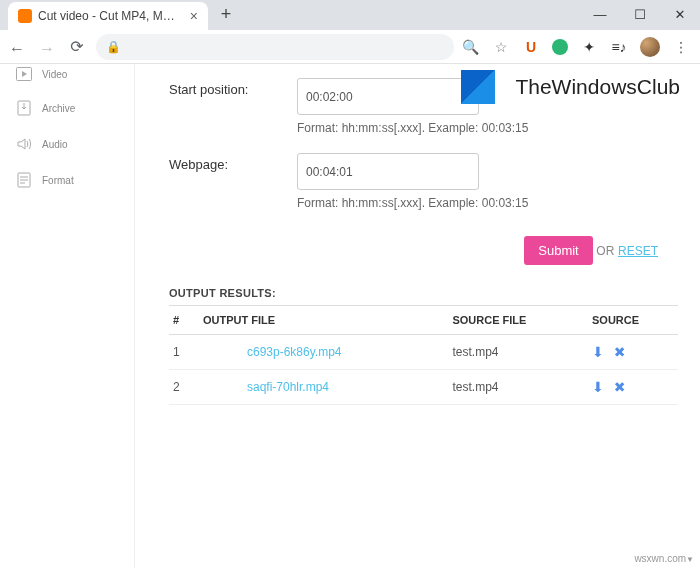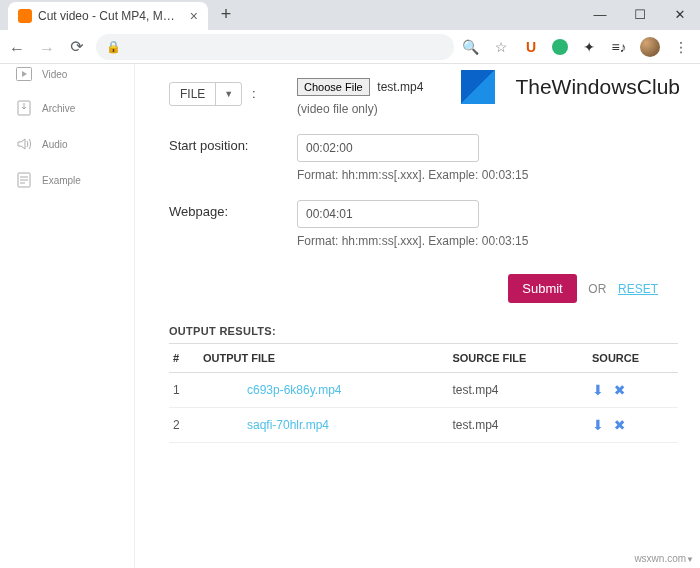--- a/index.html
+++ b/index.html
@@ -39,25 +39,25 @@
   .form-row { display: flex; margin-bottom: 18px; }
   .form-label { width: 128px; font-size: 13px; color: #333; padding-top: 4px; }
   .form-field {  }
   .file-btn { display: inline-flex; align-items: center; border: 1px solid #ccc; border-radius: 3px; font-size: 12px; color: #444; height: 24px; cursor: pointer; }
   .file-btn .main { padding: 0 10px; border-right: 1px solid #ccc; height: 100%; display:flex; align-items:center; }
   .file-btn .caret { padding: 0 8px; font-size: 9px; color:#666; }
   .colon { margin-left: 6px; }
   .choose { border: 1px solid #888; background: #efefef; font-size: 11px; padding: 2px 6px; cursor: pointer; }
   .filename { font-size: 12px; color: #333; margin-left: 4px; }
   .hint { font-size: 12px; color: #666; margin-top: 6px; }
-  .txt-input { width: 182px; height: 28px; border: 1px solid #ccc; border-radius: 3px; padding: 0 8px; font-size: 12px; color: #555; }
+  .txt-input { width: 182px; height: 37px; border: 1px solid #ccc; border-radius: 3px; padding: 0 8px; font-size: 12px; color: #555; }
   
   .submit-row { text-align: right; padding-right: 20px; margin-top: 26px; margin-bottom: 22px; }
-  .submit-btn { background: #be185d; border: none; color: #fff; padding: 7px 14px; border-radius: 3px; font-size: 13px; cursor: pointer; }
-  .or { margin: 0 8px; font-size: 12px; color: #888; }
+  .submit-btn { background: #ec4899; border: none; color: #fff; padding: 7px 14px; border-radius: 3px; font-size: 13px; cursor: pointer; }
+  .or { margin: 0 0; font-size: 12px; color: #888; }
   .reset { color: #4fc0e8; font-size: 12px; text-decoration: underline; cursor: pointer; }
   
   .results-title { font-size: 11px; font-weight: bold; color: #444; letter-spacing: 0.3px; margin-bottom: 6px; }
   table { width: 100%; border-collapse: collapse; font-size: 12px; }
   thead th { text-align: left; font-size: 11px; font-weight: bold; color: #333; padding: 8px 4px; border-top: 1px solid #ddd; border-bottom: 1px solid #ddd; }
   tbody td { padding: 9px 4px; border-bottom: 1px solid #eee; color: #555; }
   .link { color: #4fc0e8; cursor: pointer; margin-left: 44px; }
   .act { color: #4f8de8; font-size: 14px; display:inline-flex; gap:10px; }
   .act span { cursor: pointer; }
   
@@ -131,44 +131,30 @@
       </span>
       <span>Audio</span>
     </div>
     <div class="side-item">
       <span class="side-ico">
         <svg width="14" height="16" viewBox="0 0 14 16">
             <rect x="1" y="1" width="12" height="14" rx="1" fill="none" stroke="#aaa"></rect>
             <path d="M3 5h8M3 8h8M3 11h5" stroke="#aaa"></path>
           </svg>
       </span>
-      <span>Example</span>
+      <span>Format</span>
     </div>
   </div>
 
   <div class="content">
     <div class="logo-overlay">
       <div class="logo-sq"></div>
       <span class="logo-txt">TheWindowsClub</span>
     </div>
 
-    <div class="form-row">
-      <div class="form-label">
-        <span class="file-btn">
-          <span class="main">FILE</span>
-          <span class="caret">▼</span>
-        </span>
-        <span class="colon">:</span>
-      </div>
-      <div class="form-field">
-        <button class="choose">Choose File</button>
-        <span class="filename">test.mp4</span>
-        <div class="hint">(video file only)</div>
-      </div>
-    </div>
 
     <div class="form-row">
       <div class="form-label">Start position:</div>
       <div class="form-field">
         <input class="txt-input" value="00:02:00" style="">
         <div class="hint">Format: hh:mm:ss[.xxx]. Example: 00:03:15</div>
       </div>
     </div>
 
     <div class="form-row">

